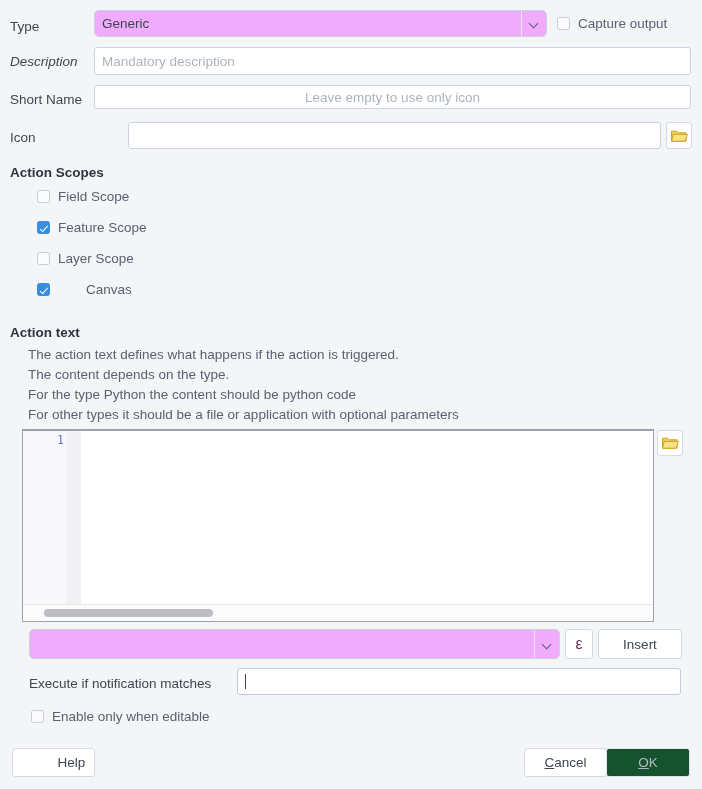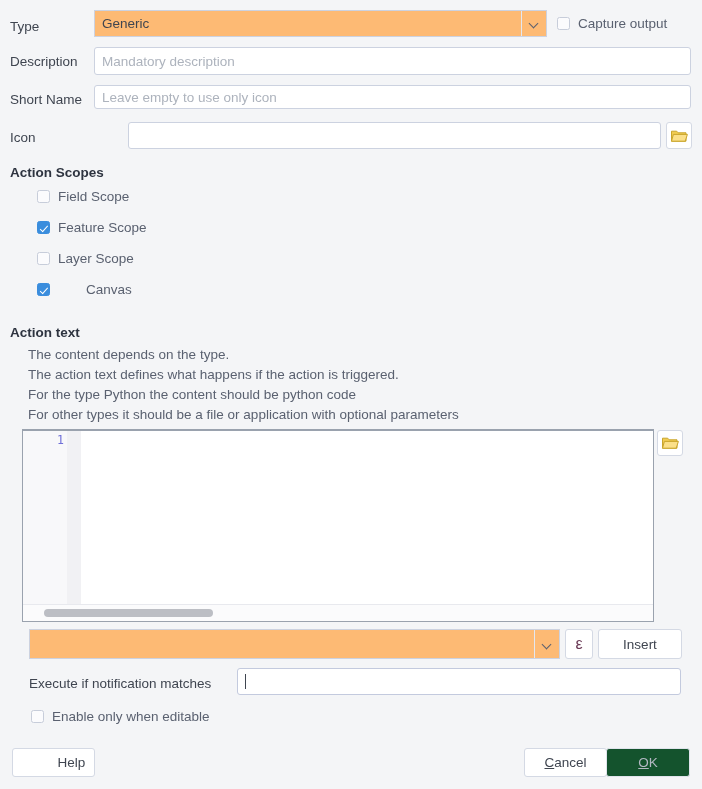--- a/index.html
+++ b/index.html
@@ -54,23 +54,23 @@
   }
   .label.bold {
     font-weight: bold;
     color: #2e3440;
   }
 
   
   .combo {
     position: absolute;
     box-sizing: border-box;
-    background: #fdba74;
+    background: #f0abfc;
     border: 1px solid #ccd2e0;
-    border-radius: 0;
+    border-radius: 5px;
     display: flex;
     align-items: center;
   }
   .combo .combo-text {
     flex: 1;
     padding-left: 7px;
     font-size: 13.5px;
     color: #3f4550;
     white-space: nowrap;
     overflow: hidden;
@@ -266,25 +266,25 @@
     <span class="combo-arrow">
       <span class="chev"></span>
     </span>
   </div>
 
   <div class="cb-row" style="left:557px; top:17px;">
     <span class="cbox"></span>
     <span class="cb-label">Capture output</span>
   </div>
 
-  <span class="label" style="left:10px; top:55px;">Description</span>
+  <span class="label" style="left:10px; top:55px;font-style:italic;">Description</span>
   <input class="field" style="left: 94px; top: 47px; width: 597px; height: 28px;" placeholder="Mandatory description">
 
   <span class="label" style="left:10px; top:93px;">Short Name</span>
-  <input class="field" style="left: 94px; top: 85px; width: 597px; height: 24px;" placeholder="Leave empty to use only icon">
+  <input class="field" style="left: 94px; top: 85px; width: 597px; height: 24px; text-align: center;" placeholder="Leave empty to use only icon">
 
   <span class="label" style="left:10px; top:131px;">Icon</span>
   <input class="field" style="left: 128px; top: 122px; width: 533px; height: 27px;" placeholder="">
   <div class="btn white" style="left:666px; top:122px; width:26px; height:27px;">
     <svg class="folder-ico" viewBox="0 0 19 16">
       <path d="M1.5 3.2h5.2l1.5 1.6h7.8v8.4H1.5z" fill="#f2cc52" stroke="#c9a52c" stroke-width="1"></path>
       <path d="M3.4 6.4h14l-2.2 6.8H1.5z" fill="#fbe08a" stroke="#c9a52c" stroke-width="1"></path>
     </svg>
   </div>
 
@@ -306,22 +306,22 @@
   </div>
 
   <div class="cb-row" style="left:37px; top:283px;gap:36px;">
     <span class="cbox checked"></span>
     <span class="cb-label">Canvas</span>
   </div>
 
   <span class="label bold" style="left:10px; top:326px;">Action text</span>
 
   <div class="desc-block" style="left:28px; top:345px;">
+    <div>The action text defines what happens if the action is triggered.</div>
     <div>The content depends on the type.</div>
-    <div>The action text defines what happens if the action is triggered.</div>
     <div>
       <span>For the type </span><span class="it">Python</span><span> the content should be python code</span>
     </div>
     <div>For other types it should be a file or application with optional parameters</div>
   </div>
 
   <div class="editor" style="left:22px; top:429px; width:632px; height:193px;">
     <div class="gutter">
       <span class="linenum">1</span>
     </div>

